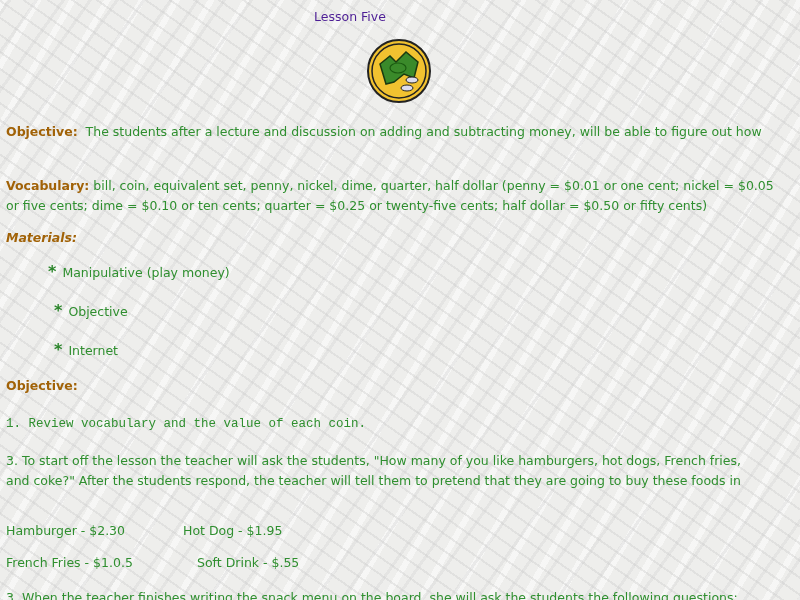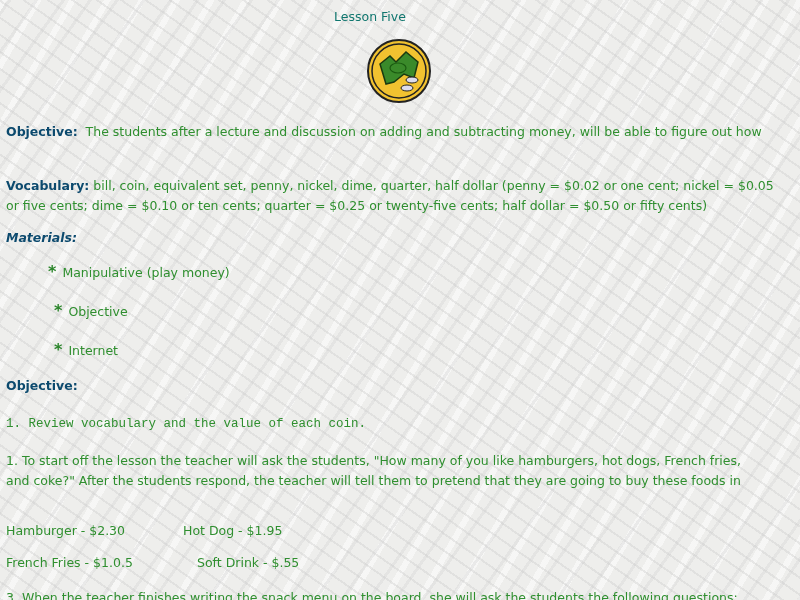--- a/index.html
+++ b/index.html
@@ -8,24 +8,24 @@
       background-color: #eeeeec;
       background-image:
         repeating-linear-gradient(35deg, rgba(200,200,200,0.35) 0px, rgba(200,200,200,0.35) 2px, transparent 2px, transparent 14px),
         repeating-linear-gradient(-55deg, rgba(210,210,210,0.35) 0px, rgba(210,210,210,0.35) 3px, transparent 3px, transparent 22px),
         repeating-linear-gradient(120deg, rgba(255,255,255,0.5) 0px, rgba(255,255,255,0.5) 6px, transparent 6px, transparent 30px);
       font-family: "DejaVu Sans", sans-serif;
       color: #2f8f2f;
       font-size: 12.5px;
       position: relative;
     }
-    .title { text-align: center; font-size: 12.5px; position: absolute; top: 9px; left: 0; width: 700px; color: #0f766e; padding-left: 20px; }
+    .title { text-align: center; font-size: 12.5px; position: absolute; top: 9px; left: 0; width: 700px; color: #4c1d95; }
     .logo { position: absolute; left: 366px; top: 38px; width: 66px; height: 66px; }
     .para { position: absolute; left: 6px; width: 790px; line-height: 20px; }
-    b.label { font-weight: bold; color: #0c4a6e; }
+    b.label { font-weight: bold; color: #a16207; }
     .mat { position: absolute; }
     .star { font-weight: bold; font-size: 16px; margin-right: 6px; color: #2a852a; }
     .menu-item { position: absolute; }
   </style>
 </head>
 <body>
 
 <div class="title">Lesson Five</div>
 
 <div class="logo">
@@ -37,21 +37,21 @@
     <ellipse cx="46" cy="42" rx="6" ry="3" fill="#dde" stroke="#222" stroke-width="1"></ellipse>
     <ellipse cx="41" cy="50" rx="6" ry="3" fill="#dde" stroke="#222" stroke-width="1"></ellipse>
   </svg>
 </div>
 
 <div class="para" style="top:122px;">
   <div><b class="label">Objective:</b>&nbsp; <span>The students after a lecture and discussion on adding and subtracting money, will be able to figure out how</span></div>
 </div>
 
 <div class="para" style="top:176px;">
-  <div><b class="label">Vocabulary:</b> <span>bill, coin, equivalent set, penny, nickel, dime, quarter, half dollar (penny = $0.02 or one cent; nickel = $0.05</span></div>
+  <div><b class="label">Vocabulary:</b> <span>bill, coin, equivalent set, penny, nickel, dime, quarter, half dollar (penny = $0.01 or one cent; nickel = $0.05</span></div>
   <div>or five cents; dime = $0.10 or ten cents; quarter = $0.25 or twenty-five cents; half dollar = $0.50 or fifty cents)</div>
 </div>
 
 <div class="para" style="top:228px;font-style:italic;">
   <b class="label">Materials:</b>
 </div>
 
 <div class="mat" style="left:48px; top:262px;">
   <span class="star">*</span><span>Manipulative (play money)</span>
 </div>
@@ -62,21 +62,21 @@
   <span class="star">*</span><span>Internet</span>
 </div>
 
 <div class="para" style="top:376px;">
   <b class="label">Objective:</b>
 </div>
 
 <div class="para" style="top:414px;font-family:Liberation Mono, monospace;">1.  Review vocabulary and the value of each coin.</div>
 
 <div class="para" style="top:451px;">
-  <div>1.  To start off the lesson the teacher will ask the students, "How many of you like hamburgers, hot dogs, French fries,</div>
+  <div>3.  To start off the lesson the teacher will ask the students, "How many of you like hamburgers, hot dogs, French fries,</div>
   <div>and coke?"  After the students respond, the teacher will tell them to pretend that they are going to buy these foods in</div>
 </div>
 
 <div class="menu-item" style="left:6px; top:523px;">Hamburger - $2.30</div>
 <div class="menu-item" style="left:183px; top:523px;">Hot Dog - $1.95</div>
 <div class="menu-item" style="left:6px; top:555px;">French Fries - $1.0.5</div>
 <div class="menu-item" style="left:197px; top:555px;">Soft Drink - $.55</div>
 
 <div class="para" style="top:588px;">3.  When the teacher finishes writing the snack menu on the board, she will ask the students the following questions:</div>
 

